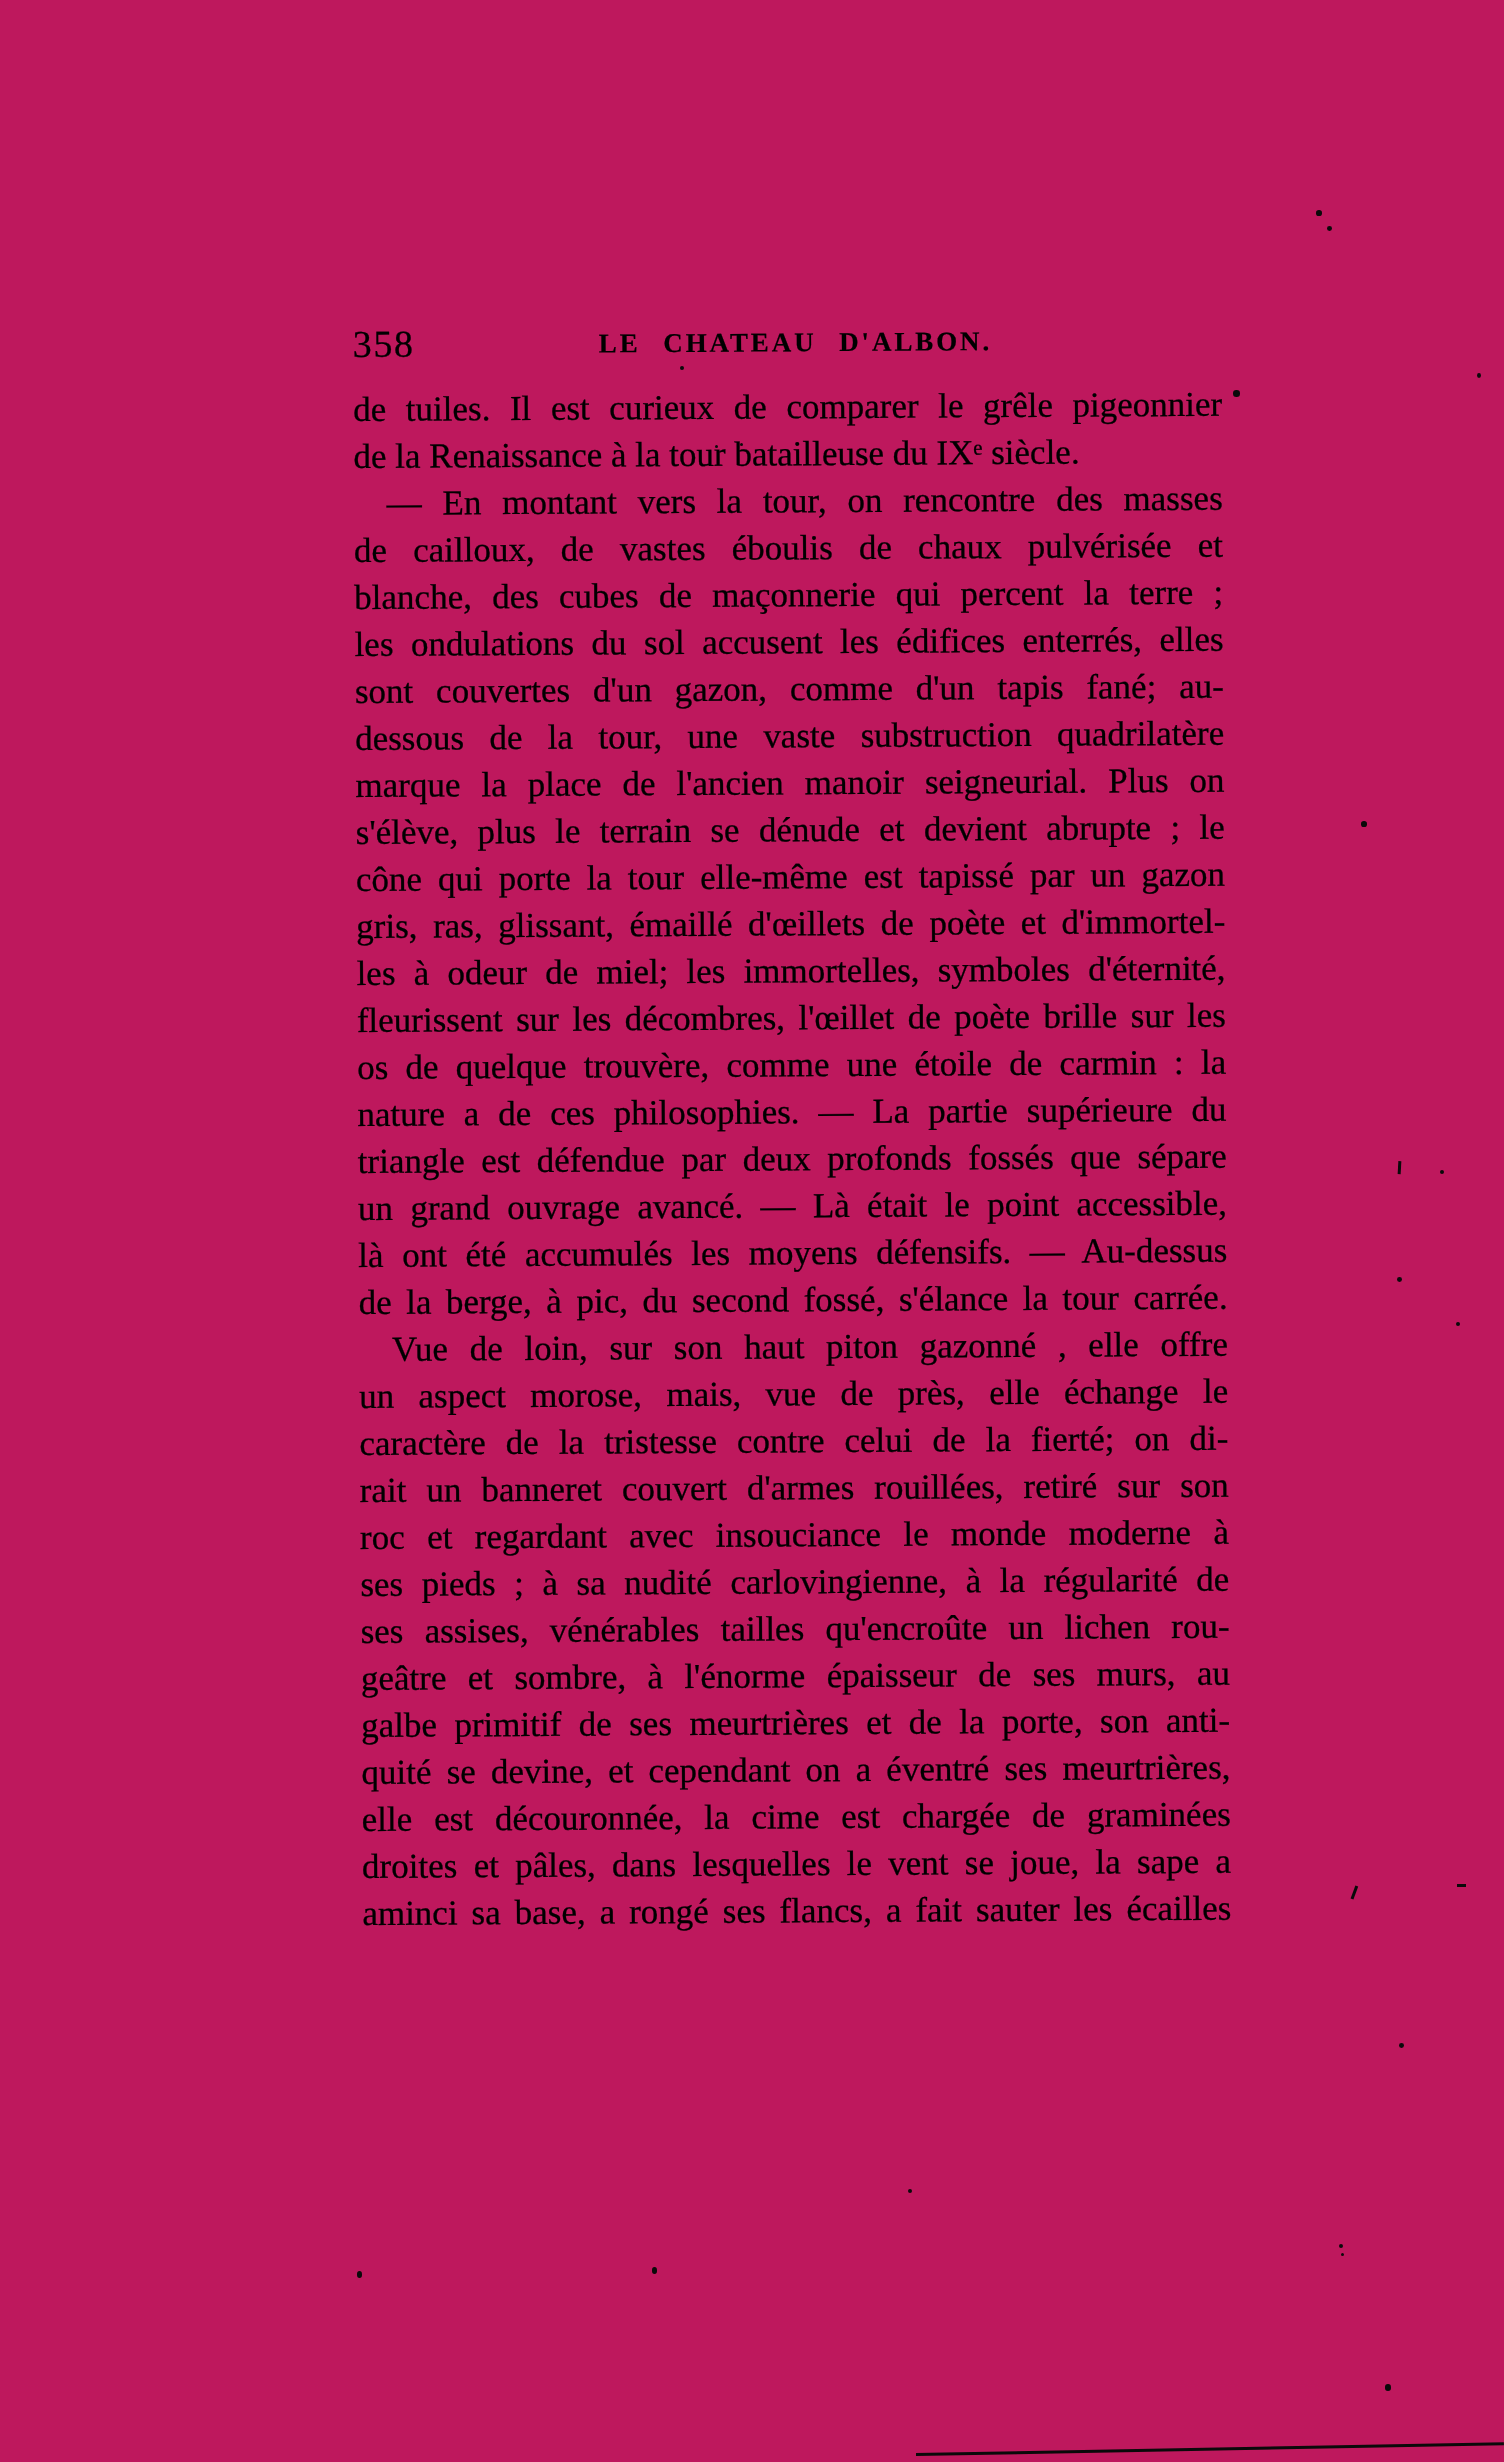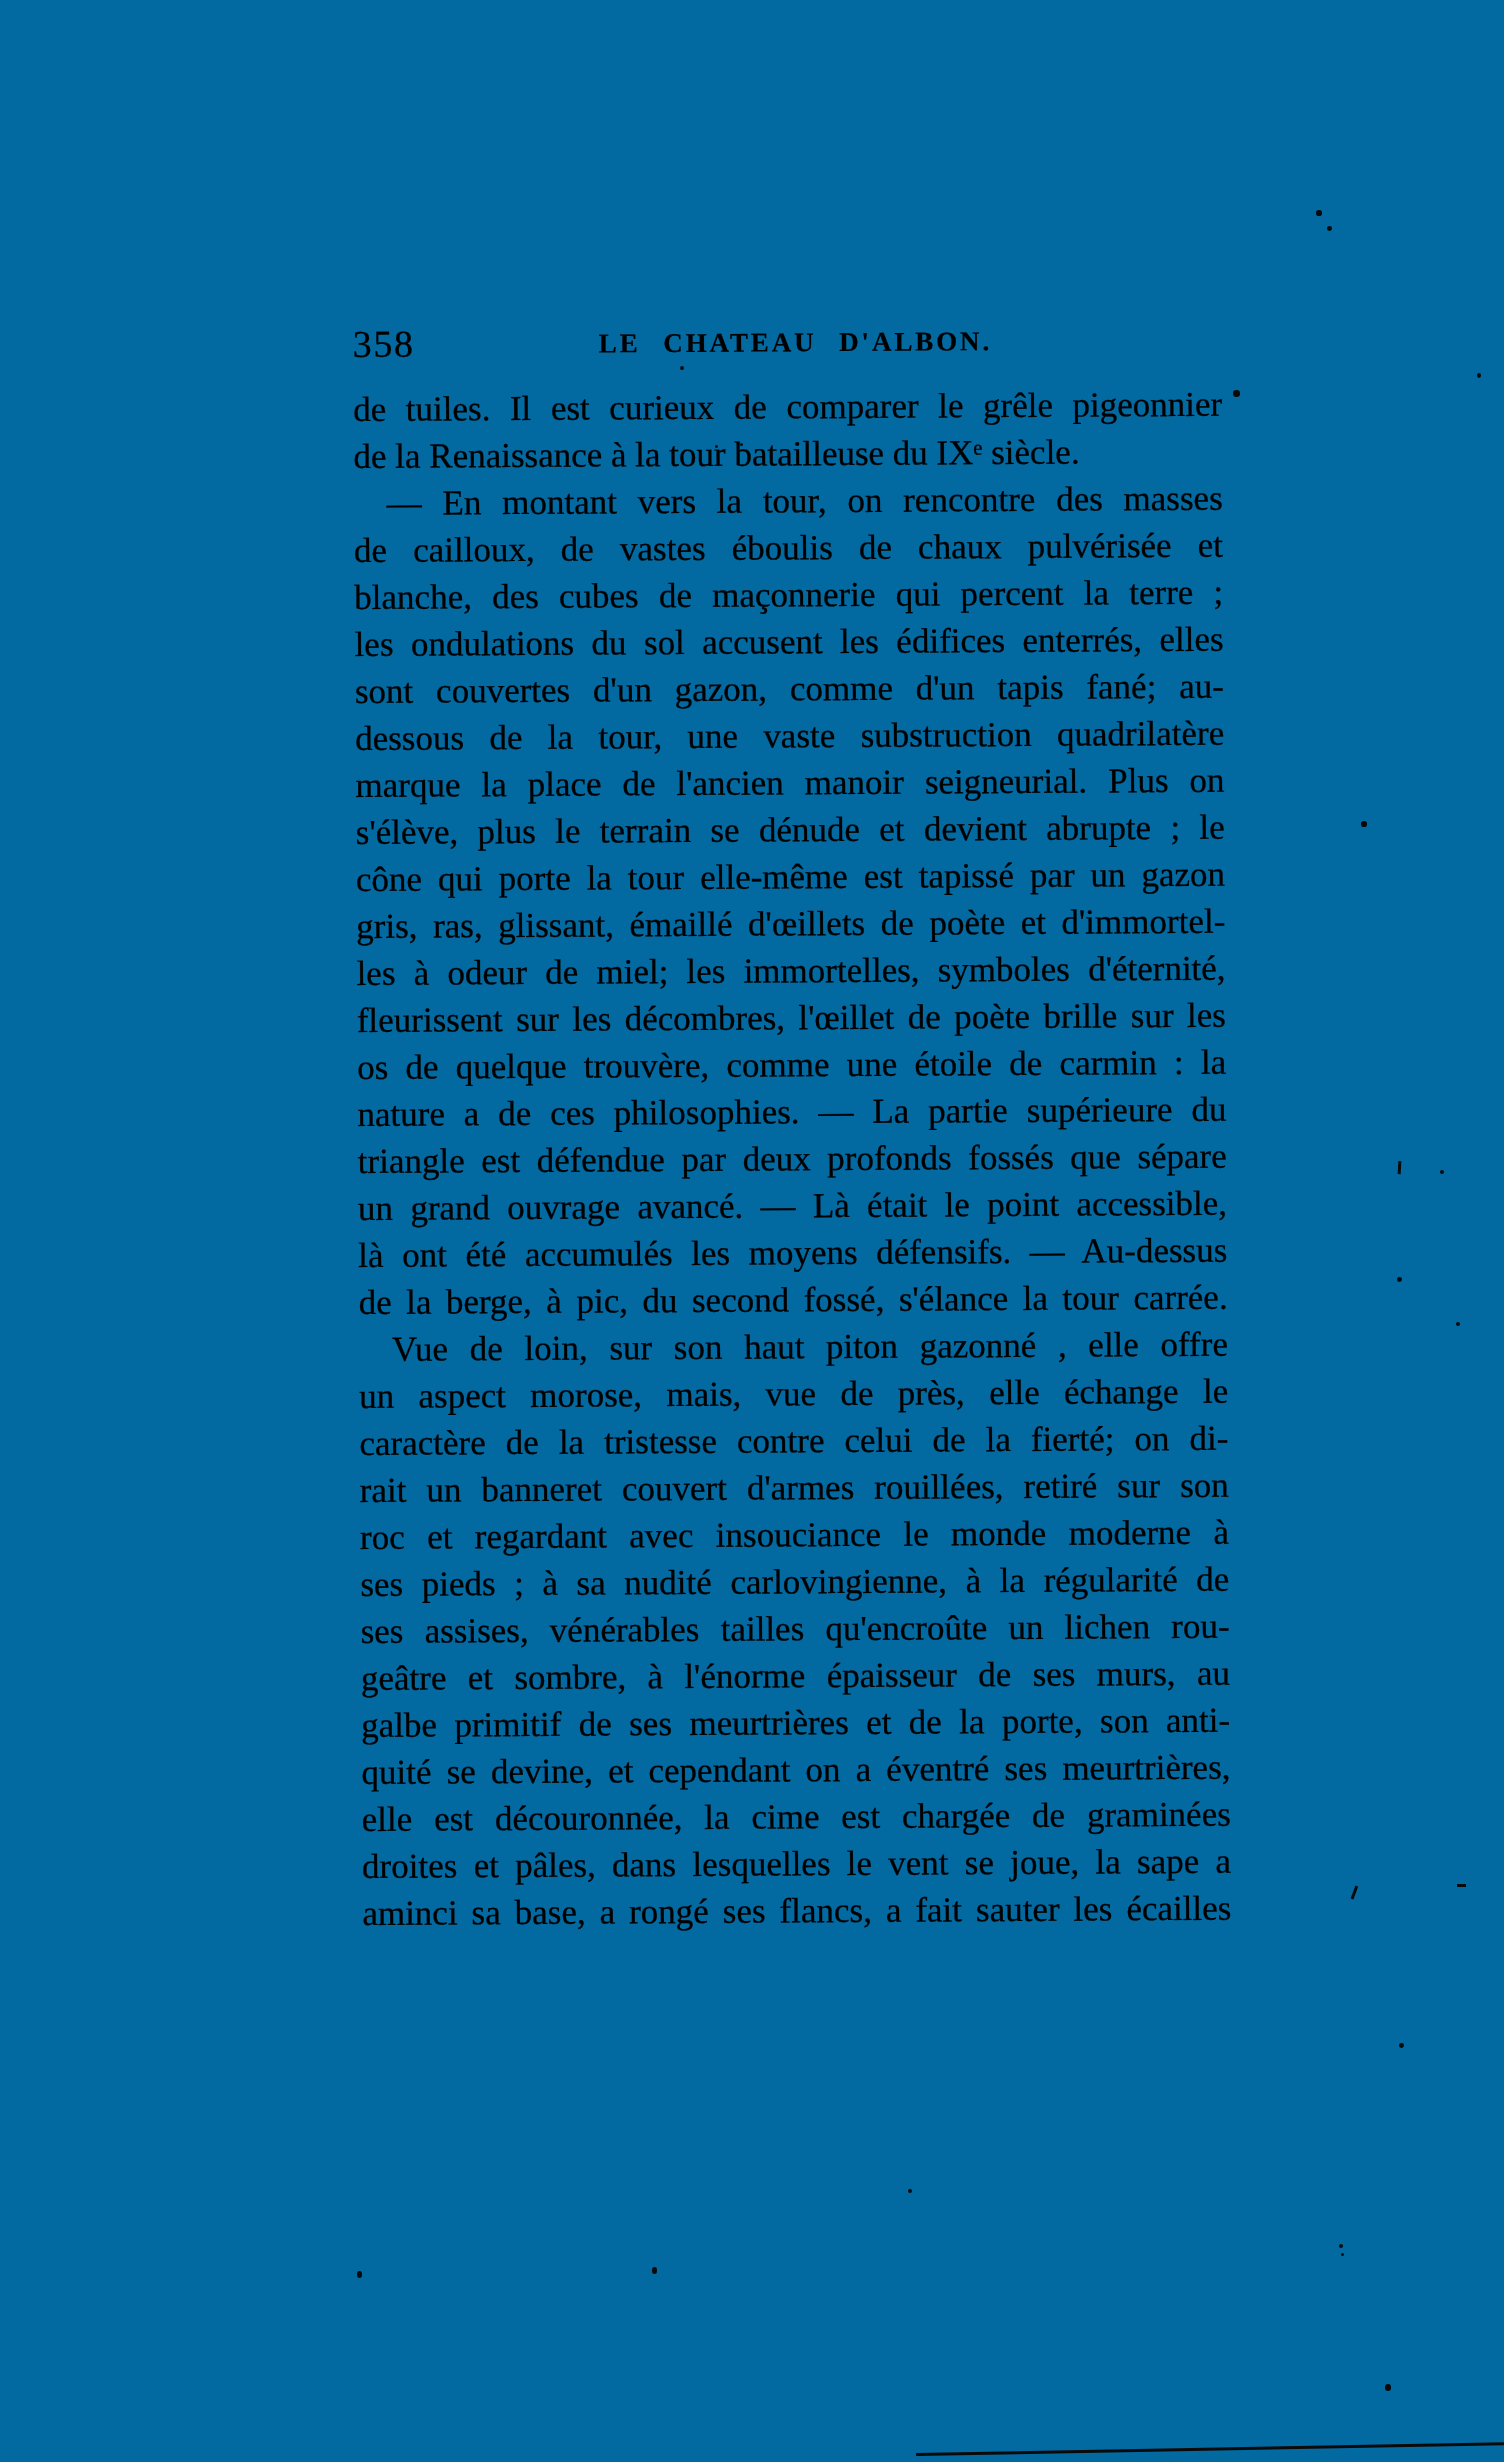--- a/index.html
+++ b/index.html
@@ -11,21 +11,21 @@
     position: relative;
     width: 1504px;
     height: 2462px;
     overflow: hidden;
     font-family: "Liberation Serif", "DejaVu Serif", serif;
     color: #000;
   }
   .scan-page {
     position: absolute;
     inset: 0;
-    background: #0369a1;
+    background: #be185d;
   }
   .print-block {
     position: absolute;
     inset: 0;
     transform: rotate(-0.35deg);
     transform-origin: 353px 388px;
   }
   .header-row {
     position: absolute;
     top: 326px;

